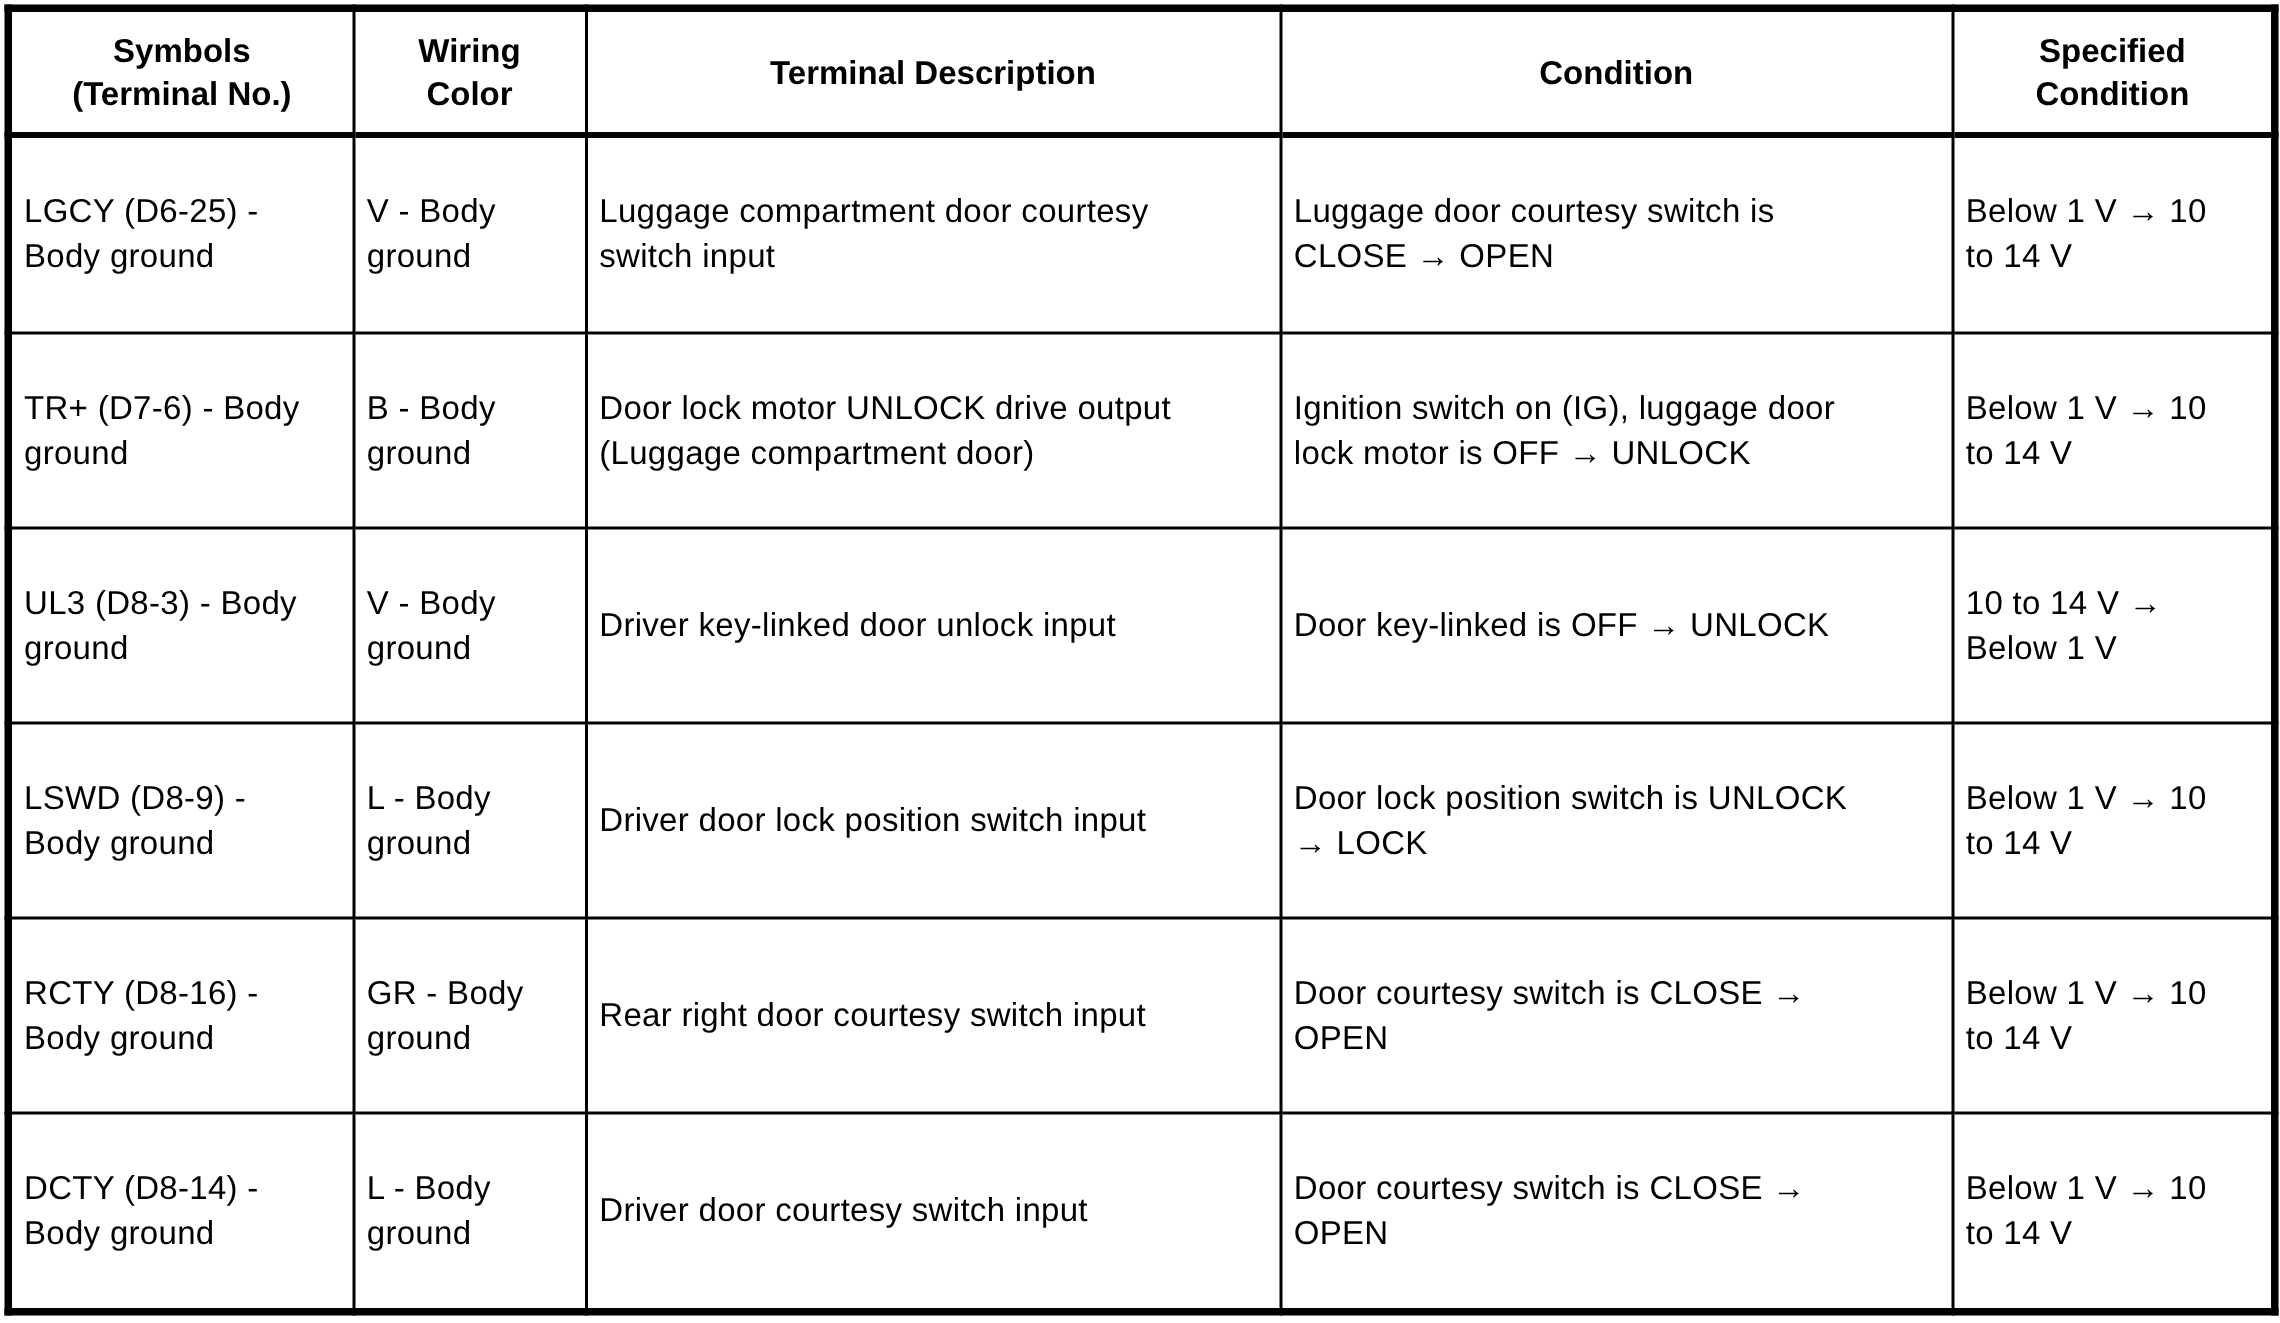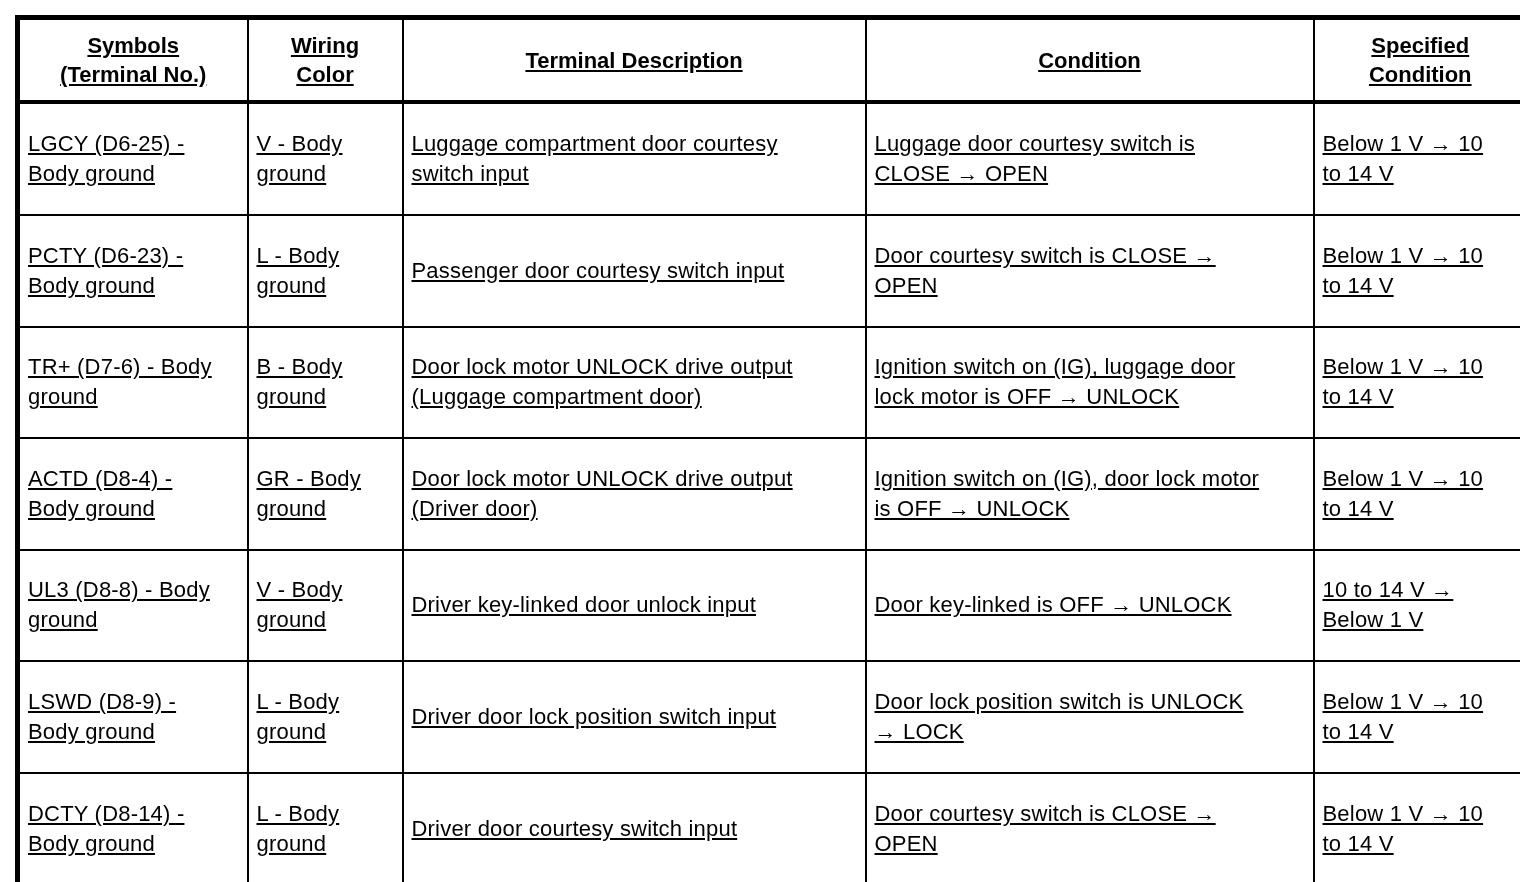--- a/index.html
+++ b/index.html
@@ -5,23 +5,22 @@
   html, body {
     margin: 0;
     padding: 0;
     background: #ffffff;
     font-family: "Liberation Sans", "DejaVu Sans", sans-serif;
   }
   .page {
     width: 1520px;
     height: 882px;
     box-sizing: border-box;
-    padding: 15px;
+    padding: 3px;
     background: #ffffff;
-    text-decoration: underline;
   }
   table.terminal-table {
     border-collapse: collapse;
     table-layout: fixed;
     width: 1511px;
     height: 874px;
     background: #ffffff;
     color: #000000;
     border: 5px solid #000000;
   }
@@ -88,76 +87,64 @@
         <td>V - Body
 ground</td>
         <td>Luggage compartment door courtesy
 switch input</td>
         <td>Luggage door courtesy switch is
 CLOSE → OPEN</td>
         <td>Below 1 V → 10
 to 14 V</td>
       </tr>
       <tr>
-        <td>PCTY (D6-23) -
-Body ground</td>
-        <td>L - Body
-ground</td>
-        <td>Passenger door courtesy switch input</td>
-        <td>Door courtesy switch is CLOSE →
-OPEN</td>
-        <td>Below 1 V → 10
-to 14 V</td>
-      </tr>
-      <tr>
         <td>TR+ (D7-6) - Body
 ground</td>
         <td>B - Body
 ground</td>
         <td>Door lock motor UNLOCK drive output
 (Luggage compartment door)</td>
         <td>Ignition switch on (IG), luggage door
 lock motor is OFF → UNLOCK</td>
         <td>Below 1 V → 10
 to 14 V</td>
       </tr>
       <tr>
-        <td>ACTD (D8-4) -
-Body ground</td>
-        <td>GR - Body
-ground</td>
-        <td>Door lock motor UNLOCK drive output
-(Driver door)</td>
-        <td>Ignition switch on (IG), door lock motor
-is OFF → UNLOCK</td>
-        <td>Below 1 V → 10
-to 14 V</td>
-      </tr>
-      <tr>
-        <td>UL3 (D8-8) - Body
+        <td>UL3 (D8-3) - Body
 ground</td>
         <td>V - Body
 ground</td>
         <td>Driver key-linked door unlock input</td>
         <td>Door key-linked is OFF → UNLOCK</td>
         <td>10 to 14 V →
 Below 1 V</td>
       </tr>
       <tr>
         <td>LSWD (D8-9) -
 Body ground</td>
         <td>L - Body
 ground</td>
         <td>Driver door lock position switch input</td>
         <td>Door lock position switch is UNLOCK
 → LOCK</td>
         <td>Below 1 V → 10
 to 14 V</td>
       </tr>
       <tr>
+        <td>RCTY (D8-16) -
+Body ground</td>
+        <td>GR - Body
+ground</td>
+        <td>Rear right door courtesy switch input</td>
+        <td>Door courtesy switch is CLOSE →
+OPEN</td>
+        <td>Below 1 V → 10
+to 14 V</td>
+      </tr>
+      <tr>
         <td>DCTY (D8-14) -
 Body ground</td>
         <td>L - Body
 ground</td>
         <td>Driver door courtesy switch input</td>
         <td>Door courtesy switch is CLOSE →
 OPEN</td>
         <td>Below 1 V → 10
 to 14 V</td>
       </tr>

